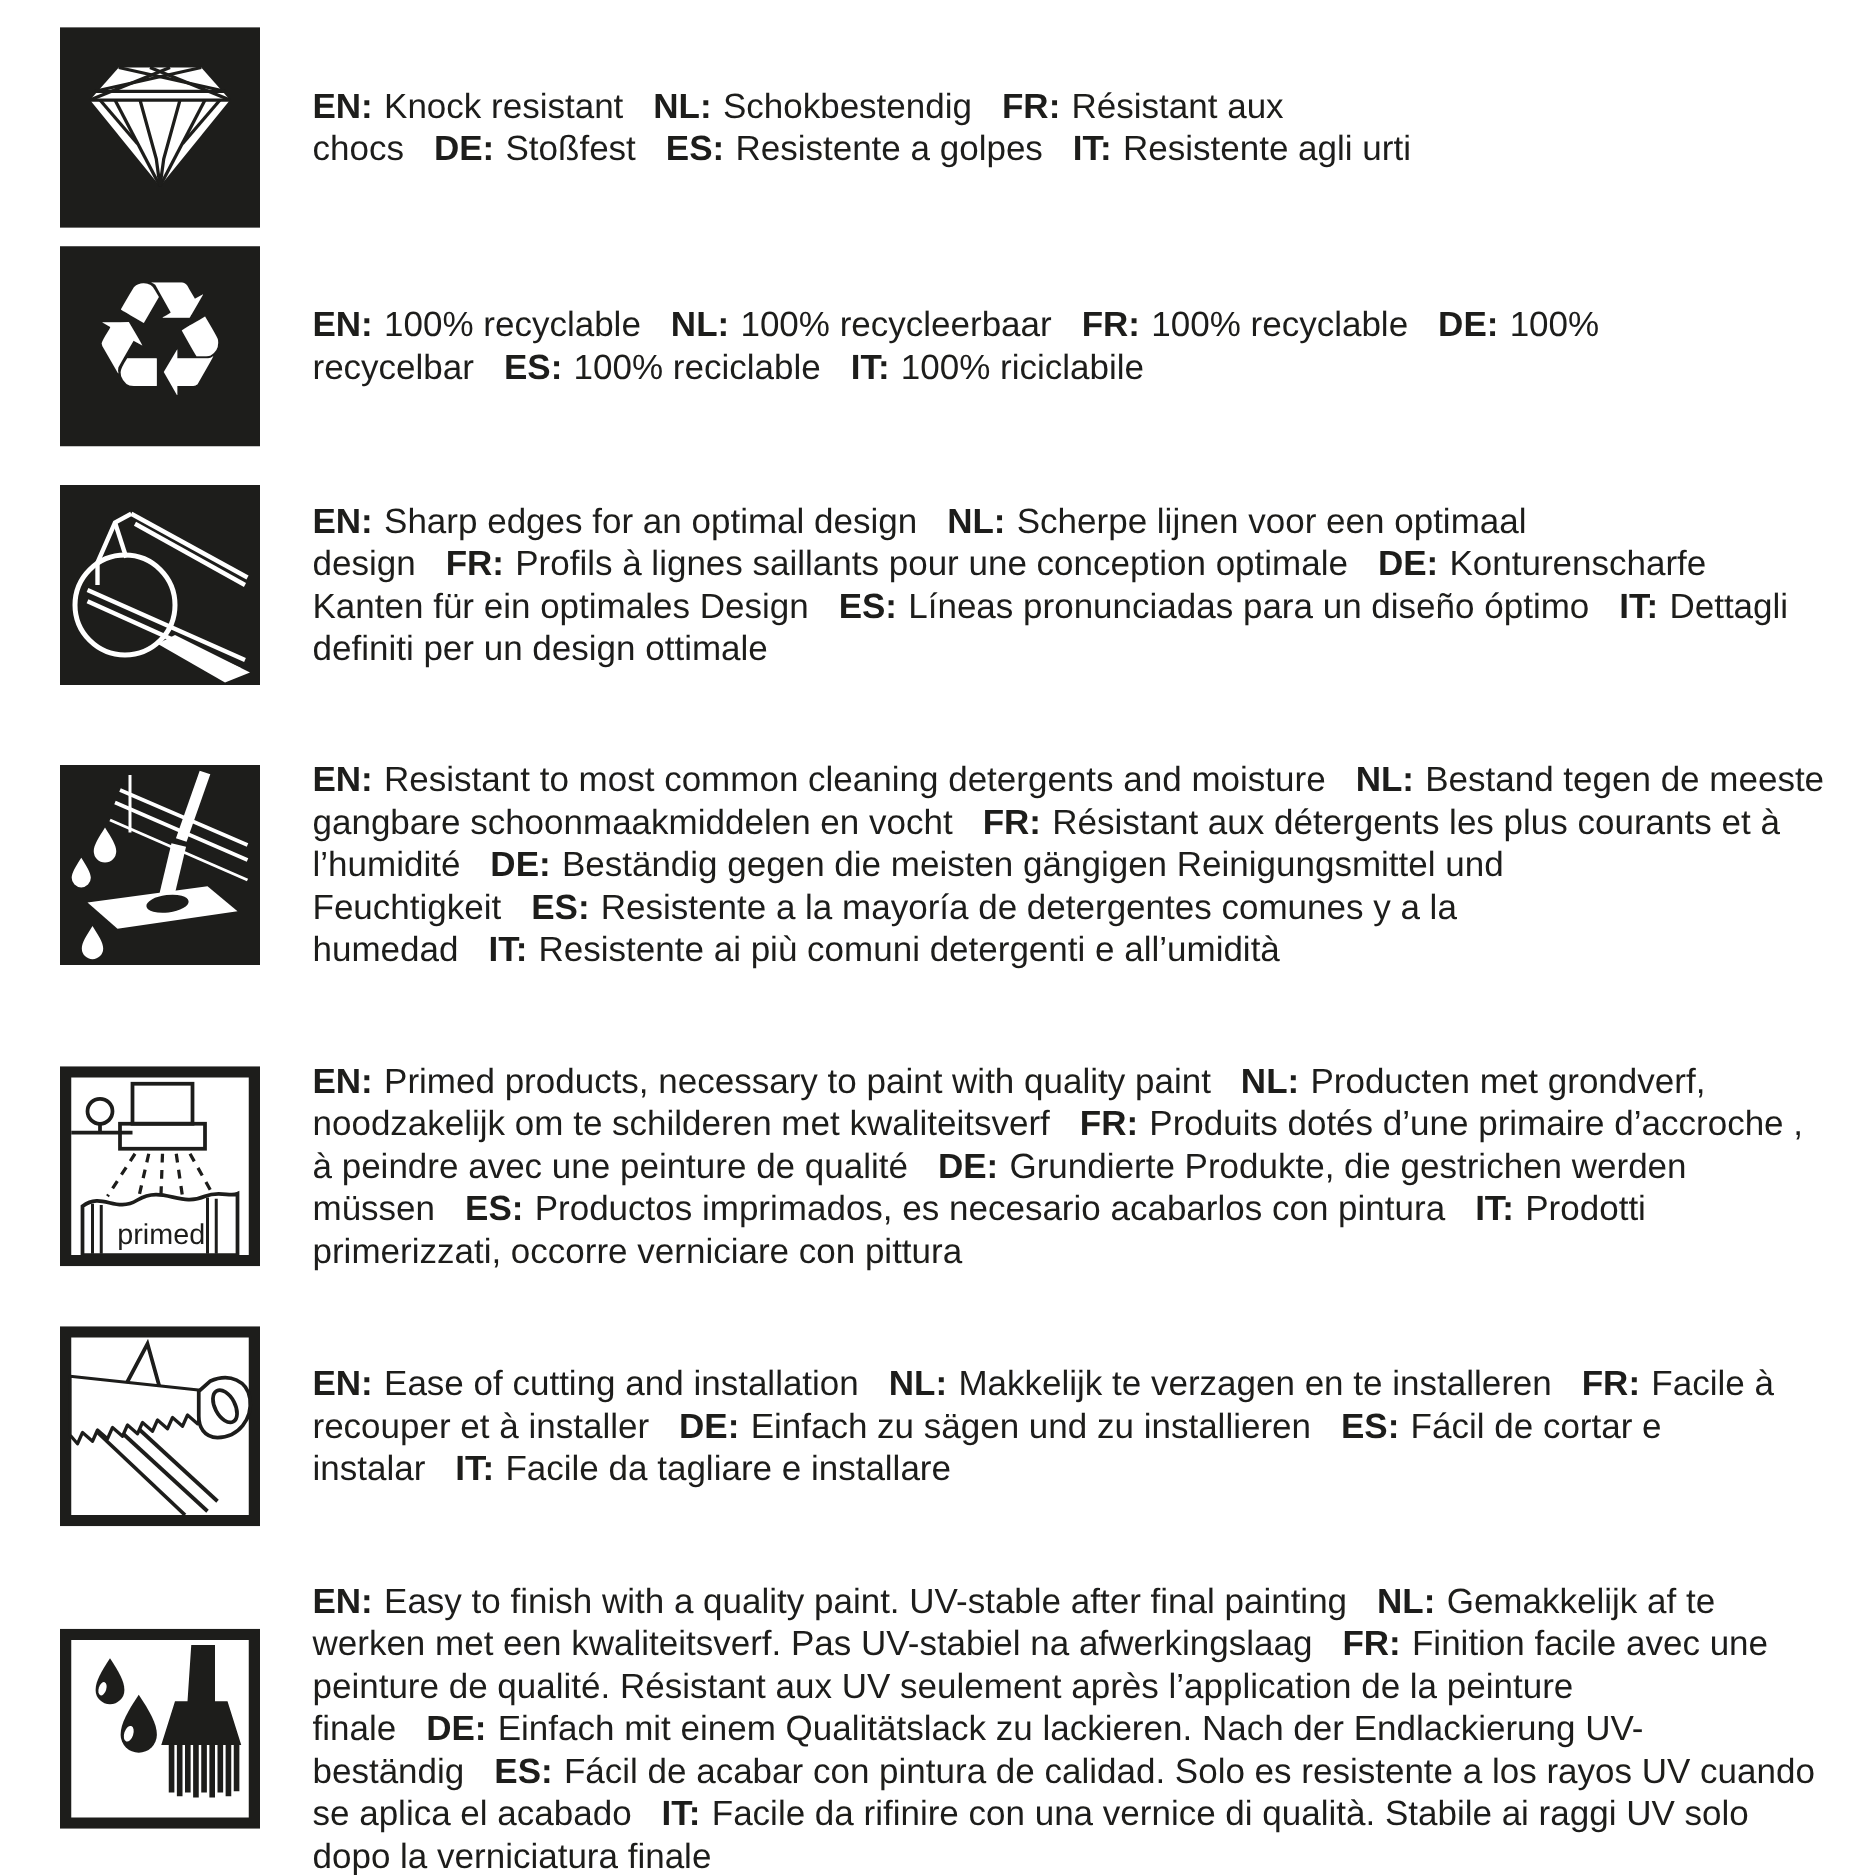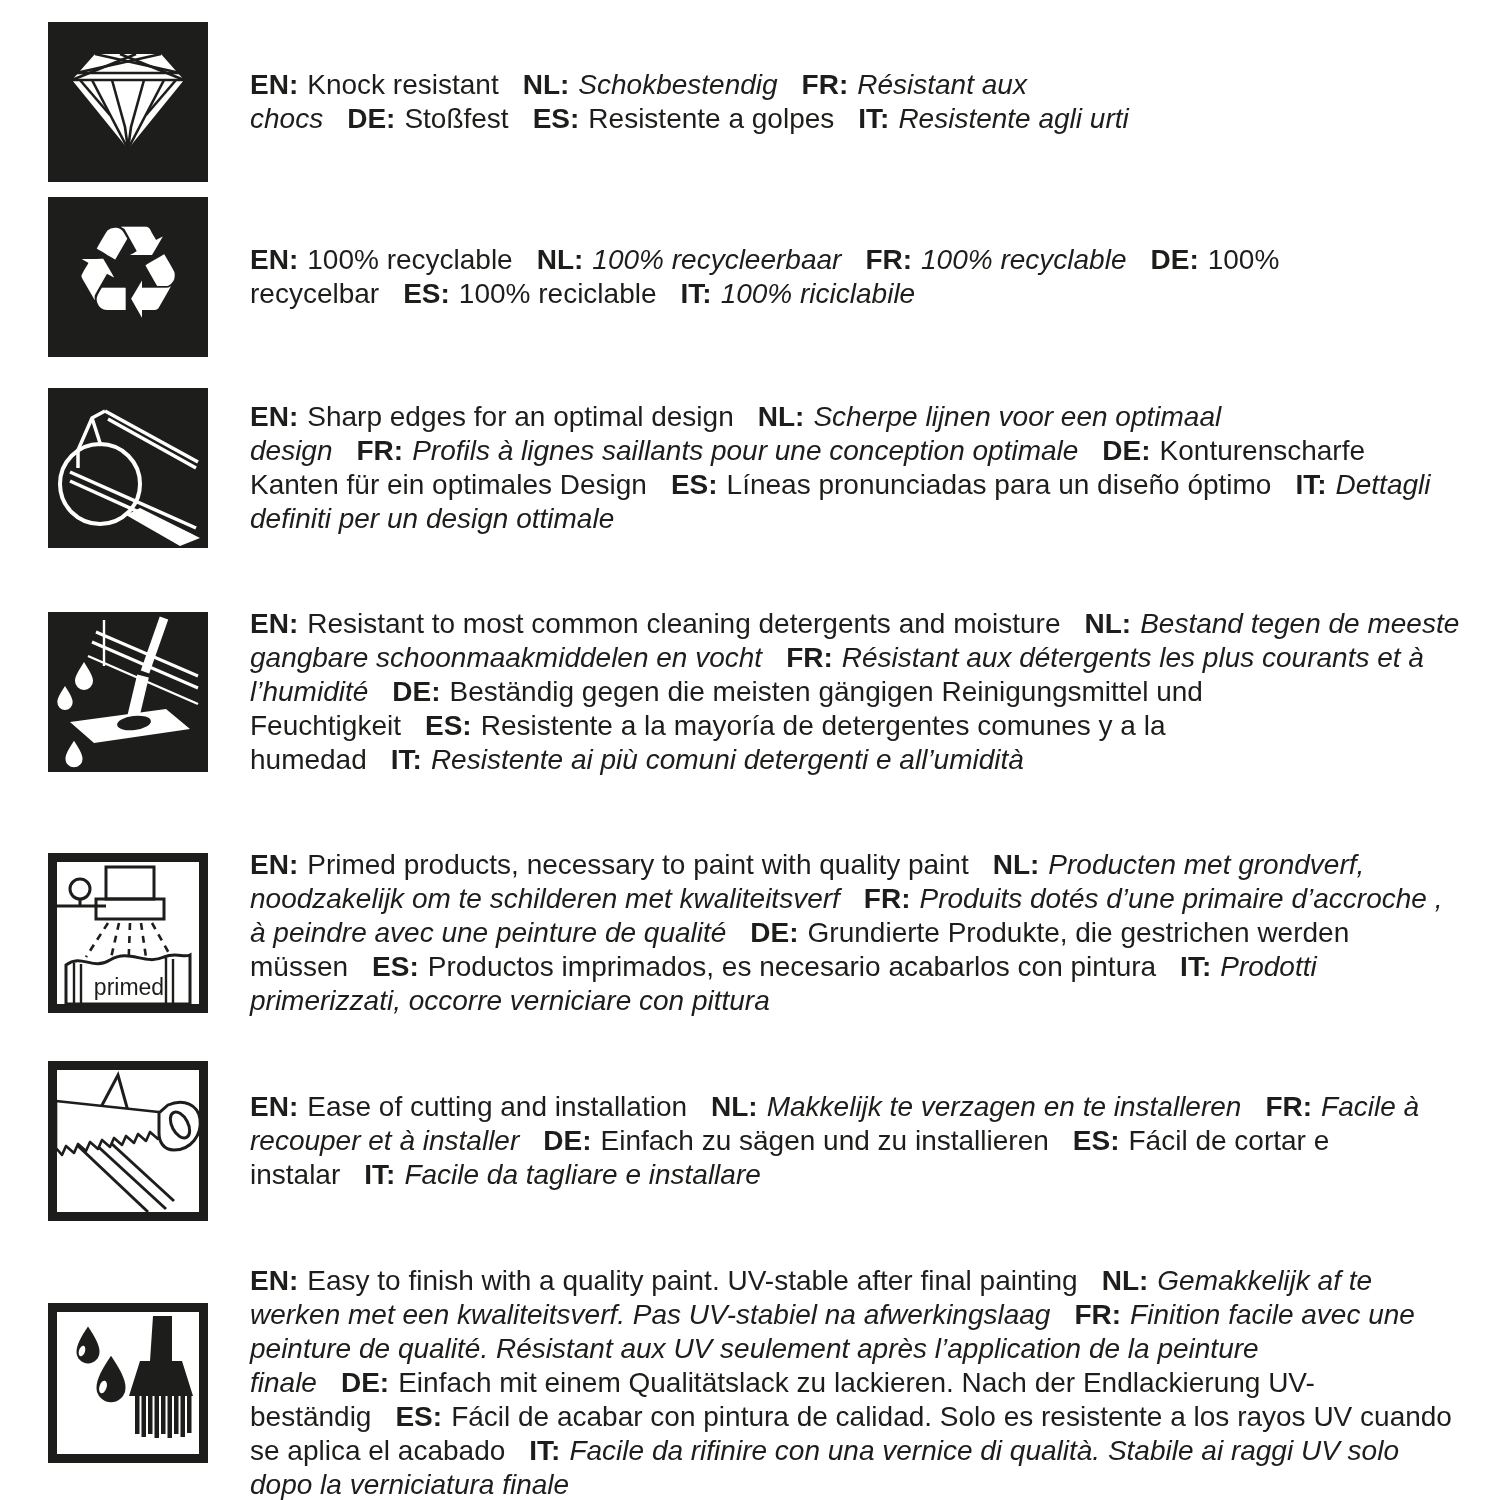--- a/index.html
+++ b/index.html
@@ -13,21 +13,21 @@
   .icon svg{display:block;width:160px;height:160px;}
   .icon-dark{background:#1d1d1b;display:flex;align-items:center;justify-content:center;}
   .glyph{
     font-family:"DejaVu Sans",sans-serif;color:#ffffff;font-size:128px;
     line-height:1;transform:translateY(-4px);
   }
   .desc{font-size:28px;line-height:34px;max-width:1210px;}
   .seg{margin-right:24px;display:inline;}
   .seg:last-child{margin-right:0;}
   .lab{font-weight:bold;margin-right:9px;}
-  .it{font-style:italic;}
+  .it{}
 </style>
 </head>
 <body>
 
 <div class="row">
   <div class="icon icon-dark">
     <svg viewBox="0 0 160 160">
       <rect width="160" height="160" fill="#1d1d1b"></rect>
       <polygon points="47,32 113,32 136,58 80,127 24,58" fill="#ffffff"></polygon>
       <g stroke="#1d1d1b" stroke-width="2.6" fill="none">

